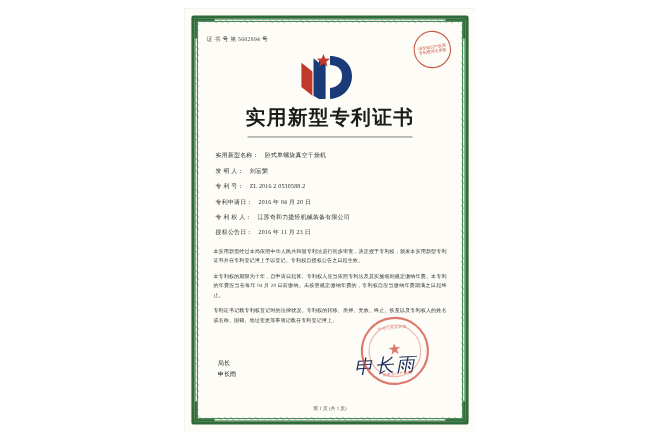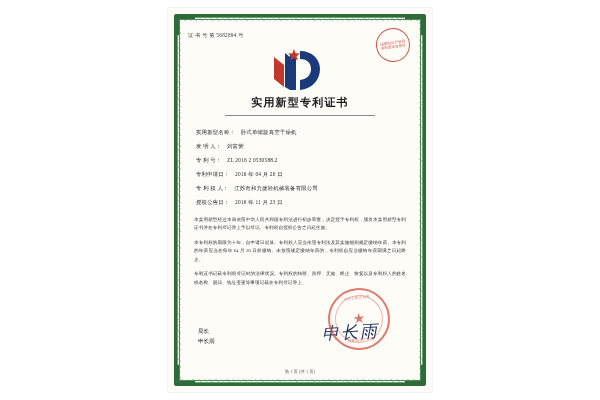--- a/index.html
+++ b/index.html
@@ -113,21 +113,21 @@
   
   .emblem {
     margin: 8px auto 2px auto;
     width: 68px;
     height: 46px;
     position: relative;
   }
   .emblem svg { display: block; }
   .doc-title {
     text-align: center;
-    font-size: 11px;
+    font-size: 18px;
     letter-spacing: 1.2px;
     color: #1b1b1b;
     font-weight: bold;
     margin-top: 2px;
     font-family: "DejaVu Serif", serif;
   }
   .title-rule {
     width: 150px;
     height: 1px;
     background: #8a8a8a;

